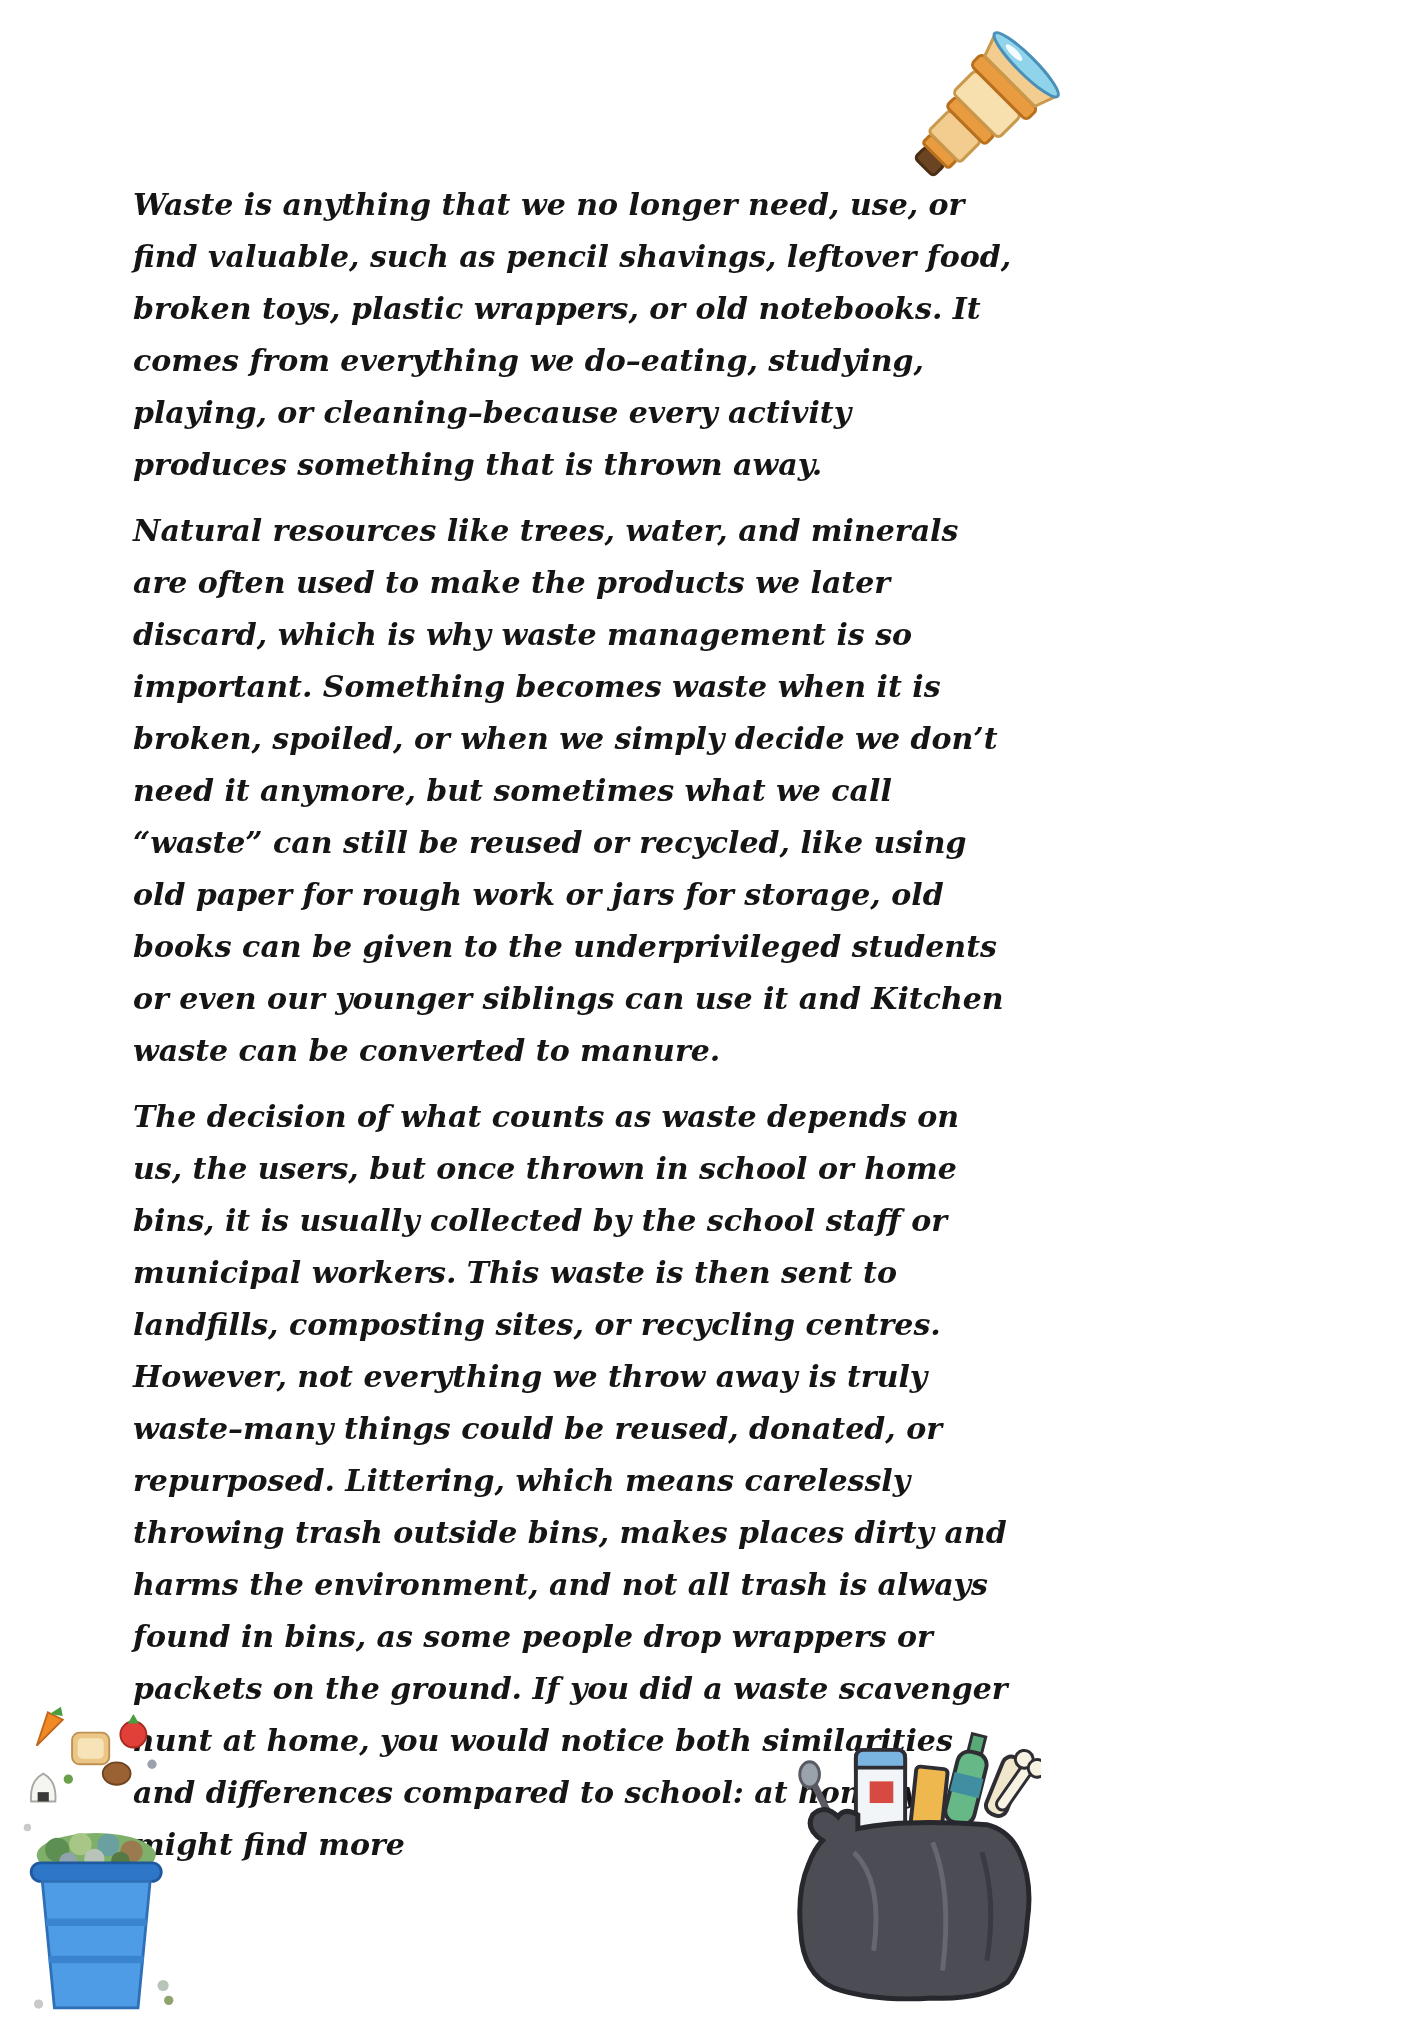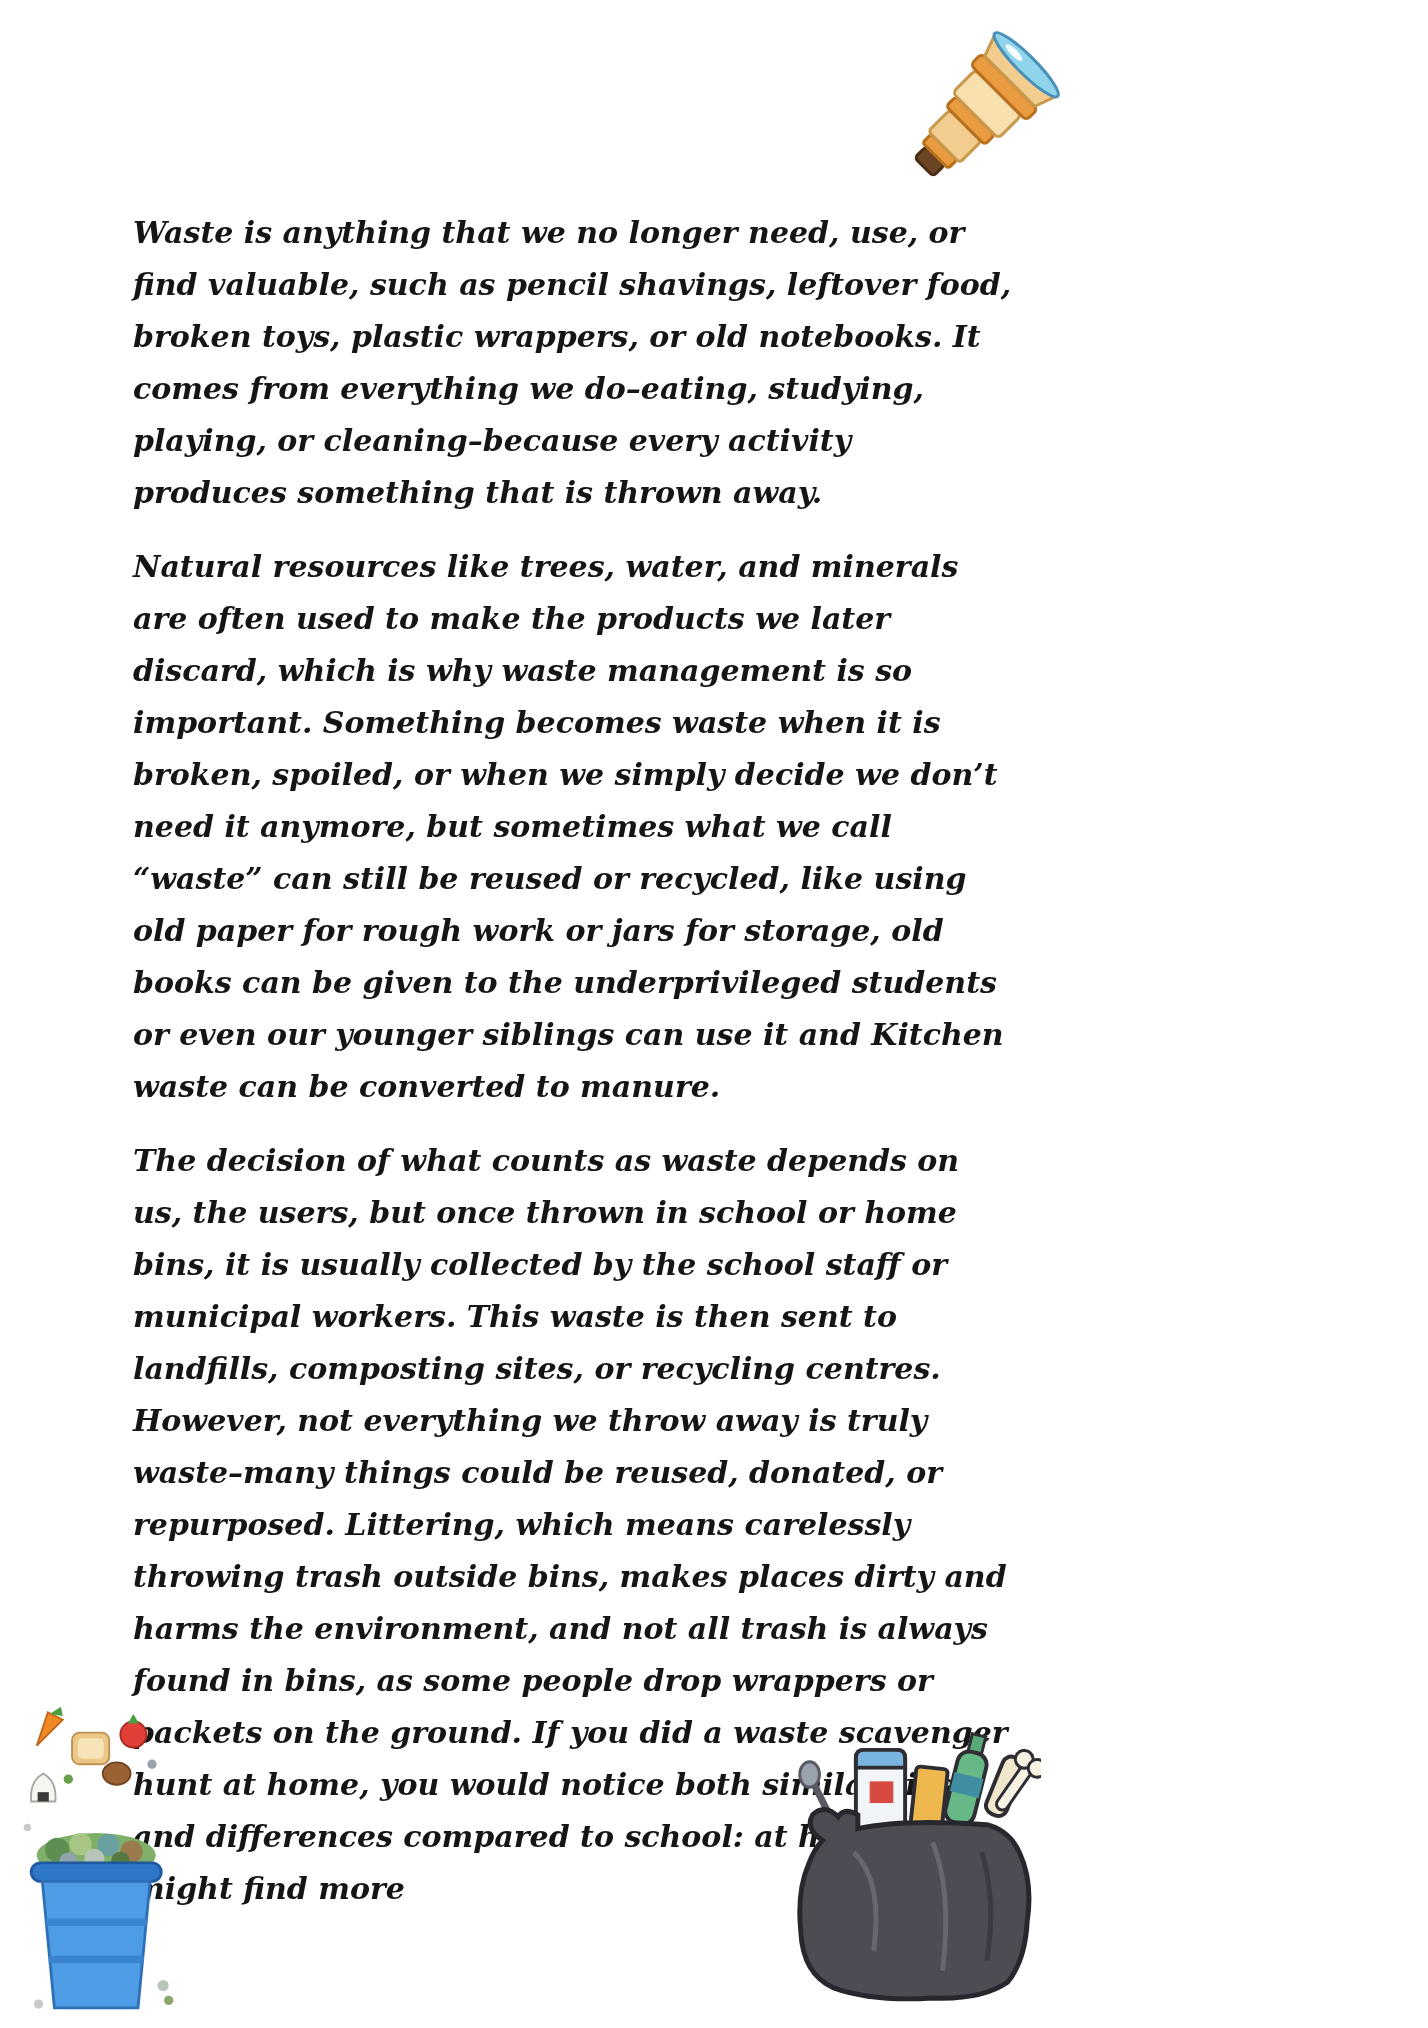--- a/index.html
+++ b/index.html
@@ -29,31 +29,31 @@
     position:absolute;
     left:893px;
     top:26px;
     width:172px;
     height:172px;
   }
   .telescope-wrap svg { overflow:visible; }
   .body-text {
     position:absolute;
     left:133px;
-    top:207px;
+    top:179px;
     width:882px;
     font-family:"DejaVu Serif", serif;
     font-style:italic;
     font-weight:bold;
     font-size:30px;
     line-height:52px;
     color:#151515;
     text-align:left;
   }
-  .body-text p + p { margin-top:22px; }
+  .body-text p + p { margin-top:14px; }
   .art-trash-can {
     position:absolute;
     left:20px;
     top:1702px;
     width:158px;
     height:316px;
   }
   .art-trash-bag {
     position:absolute;
     left:785px;

